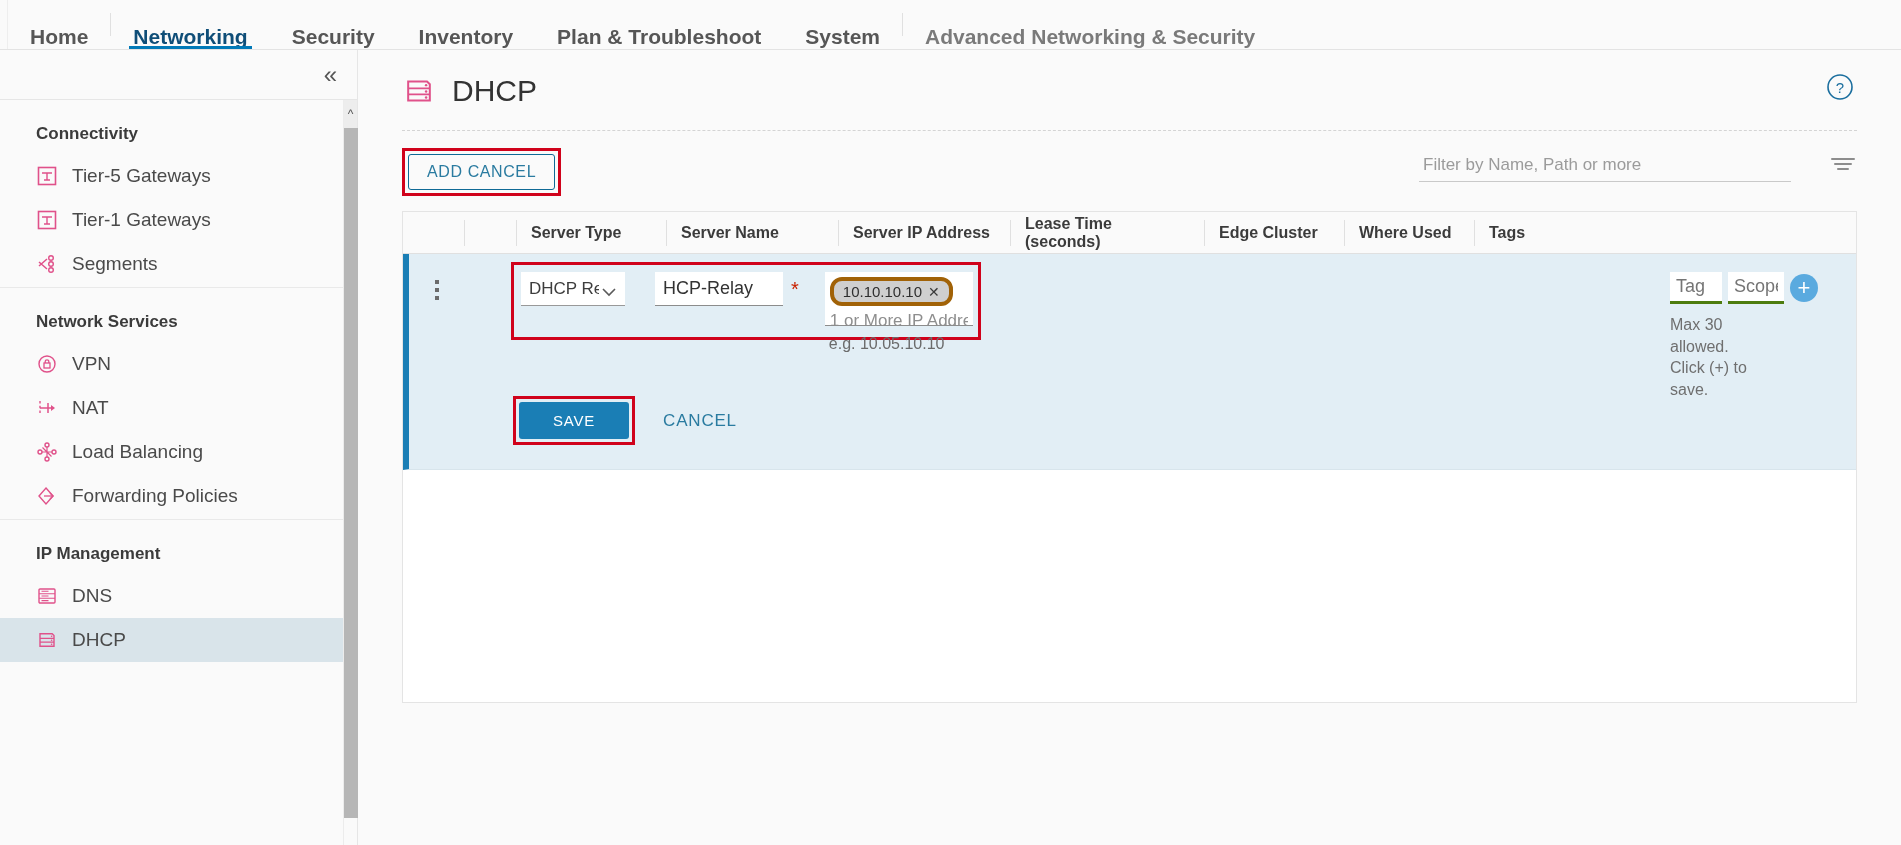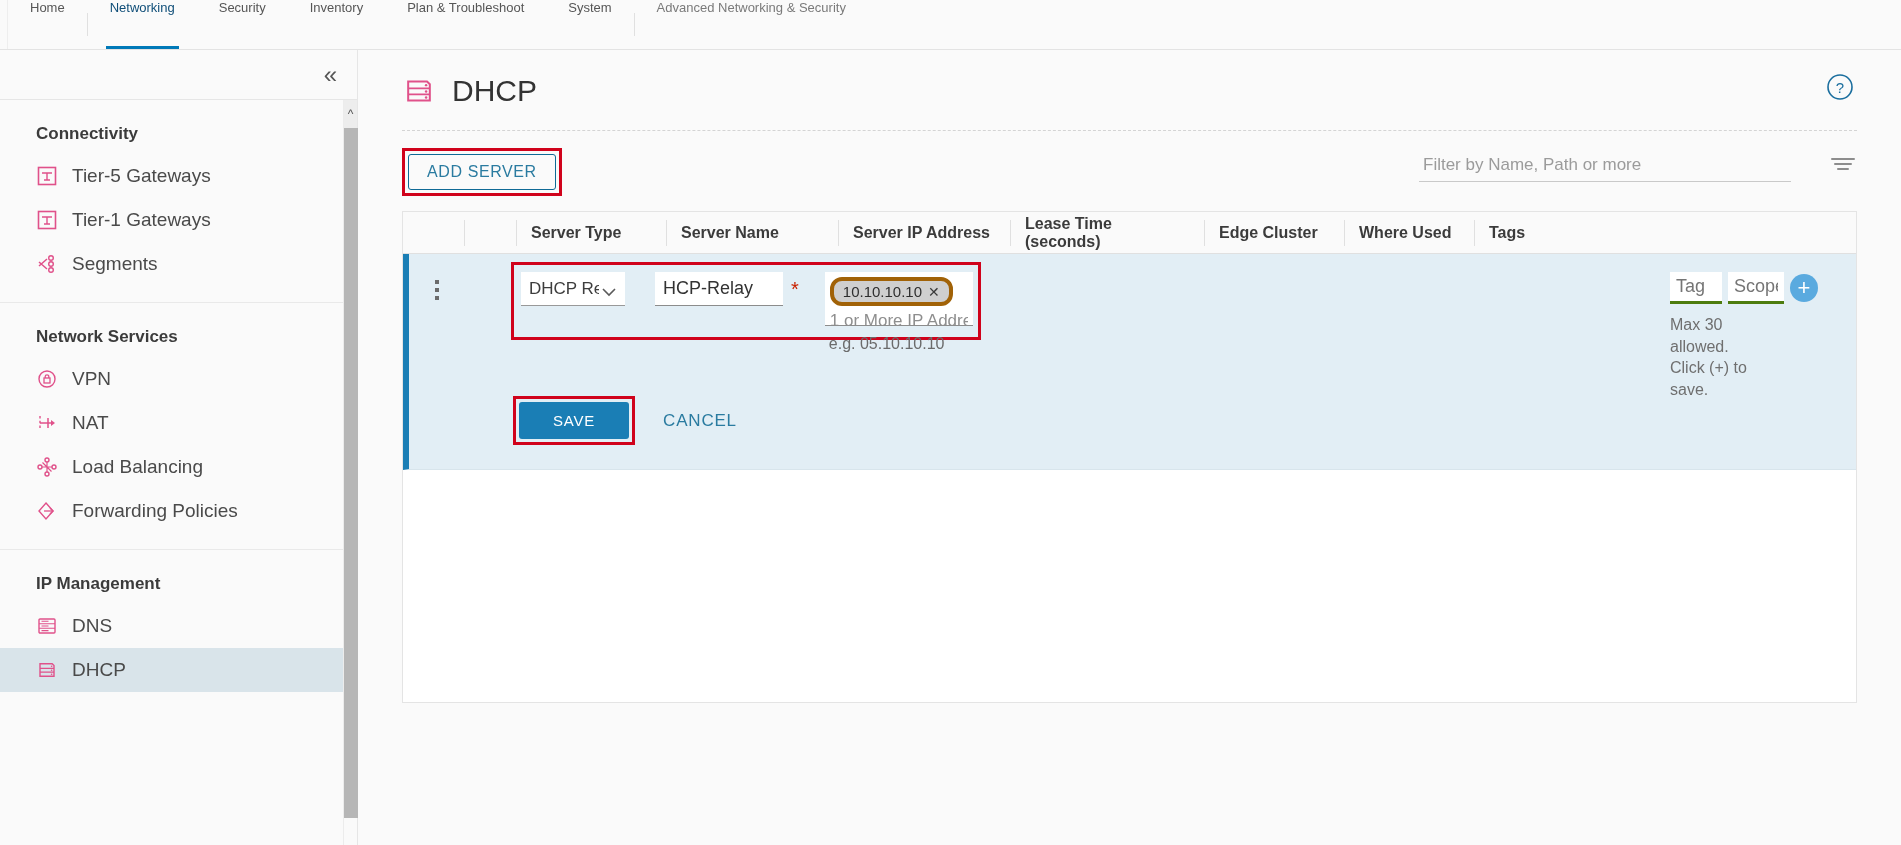--- a/index.html
+++ b/index.html
@@ -11,24 +11,24 @@
 
   
   .topnav {
     height: 50px; background: #fafafa;
     border-bottom: 1px solid #e3e3e3;
     display: flex; align-items: stretch;
     position: relative;
   }
   .topnav-left-edge { width: 8px; background: #fafafa; border-right: 1px solid #eee; }
   .nav-item {
-    display: flex; align-items: flex-start; justify-content: center;
-    padding: 0 22px; font-size: 13px; color: #565656;
+    display: flex; align-items: flex-end; justify-content: center;
+    padding: 0 22px; font-size: 21px; color: #565656;
     cursor: pointer; position: relative;
-    height: 100%; white-space: nowrap;
+    height: 100%; white-space: nowrap; font-weight: bold;
   }
   .nav-item.active { color: #0f4e78; }
   .nav-item.active::after {
     content: ""; position: absolute; left: 18px; right: 18px; bottom: 0;
     height: 3px; background: #0079b8;
   }
   .nav-sep { width: 1px; background: #e0e0e0; margin: 13px 0; }
   .nav-item.muted { color: #7a7a7a; }
 
   
@@ -39,21 +39,21 @@
     width: 358px; background: #fafafa; position: relative;
     border-right: 1px solid #e6e6e6;
     display: flex; flex-direction: column;
   }
   .collapse-bar {
     height: 50px; display: flex; align-items: center; justify-content: flex-end;
     padding-right: 20px; border-bottom: 1px solid #e6e6e6; background: #fafafa;
   }
   .collapse-icon { font-size: 24px; color: #565656; cursor: pointer; line-height: 1; }
   .side-scroll { flex: 1; overflow: hidden; position: relative; }
-  .side-group { padding: 0 0 16px 0; border-bottom: 1px solid #e9e9e9; }
+  .side-group { padding: 0 0 1px 0; border-bottom: 1px solid #e9e9e9; }
   .side-group:last-child { border-bottom: none; }
   .group-title {
     font-size: 17px; font-weight: bold; color: #3b3b3b;
     padding: 24px 0 10px 36px;
   }
   .side-item {
     display: flex; align-items: center; gap: 14px;
     padding: 10px 0 10px 36px; height: 44px;
     font-size: 19px; color: #4a4a4a; cursor: pointer;
   }
@@ -395,21 +395,21 @@
             <circle cx="15" cy="15" r="12" fill="none" stroke="#1a6e9e" stroke-width="1.6"></circle>
             <text x="15" y="20.5" font-size="15" fill="#1a6e9e" text-anchor="middle" font-family="Liberation Sans, sans-serif">?</text>
           </svg>
       </span>
     </div>
 
     <div class="divider-dotted"></div>
 
     <div class="toolbar">
       <div class="add-server-wrap">
-        <button class="btn-outline">ADD SERVER</button>
+        <button class="btn-outline">ADD CANCEL</button>
       </div>
 
       <div class="filter-area">
         <input class="filter-input" type="text" placeholder="Filter by Name, Path or more" style="">
         <span class="filter-icon">
           <svg width="28" height="20" viewBox="0 0 28 20">
               <path d="M3 5h22M6 10h16M9 15h10" stroke="#8d8d8d" stroke-width="2" stroke-linecap="round"></path>
             </svg>
         </span>
       </div>
@@ -462,21 +462,21 @@
           </div>
 
           <div class="fld ipbox" style="padding-left:18px">
             <div class="chipbox">
               <span class="chip">
                 <span>10.10.10.10</span>
                 <span class="chip-x">✕</span>
               </span>
               <span class="ip-placeholder">1 or More IP Addresses</span>
             </div>
-            <div class="hint">e.g. 05.10.10.10</div>
+            <div class="hint">e.g. 10.05.10.10</div>
           </div>
 
           <div class="tags-cell">
             <div class="tag-inputs">
               <input class="tag-in" type="text" placeholder="Tag" style="">
               <input class="tag-in scope" type="text" placeholder="Scope" style="">
               <button class="plus-btn">+</button>
             </div>
             <div class="tags-note">Max 30 allowed. Click (+) to save.</div>
           </div>

